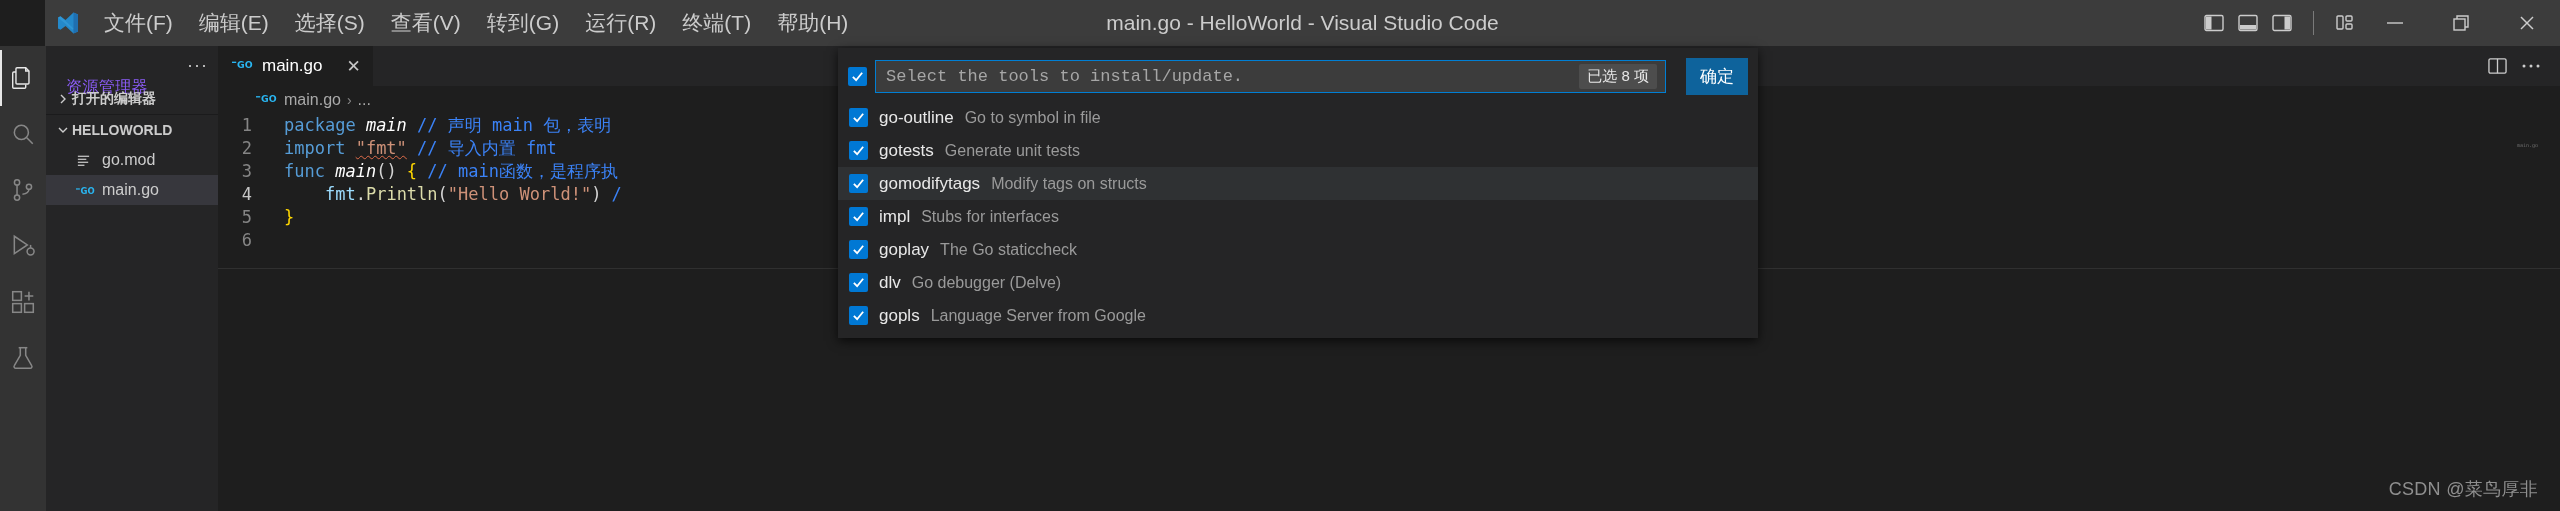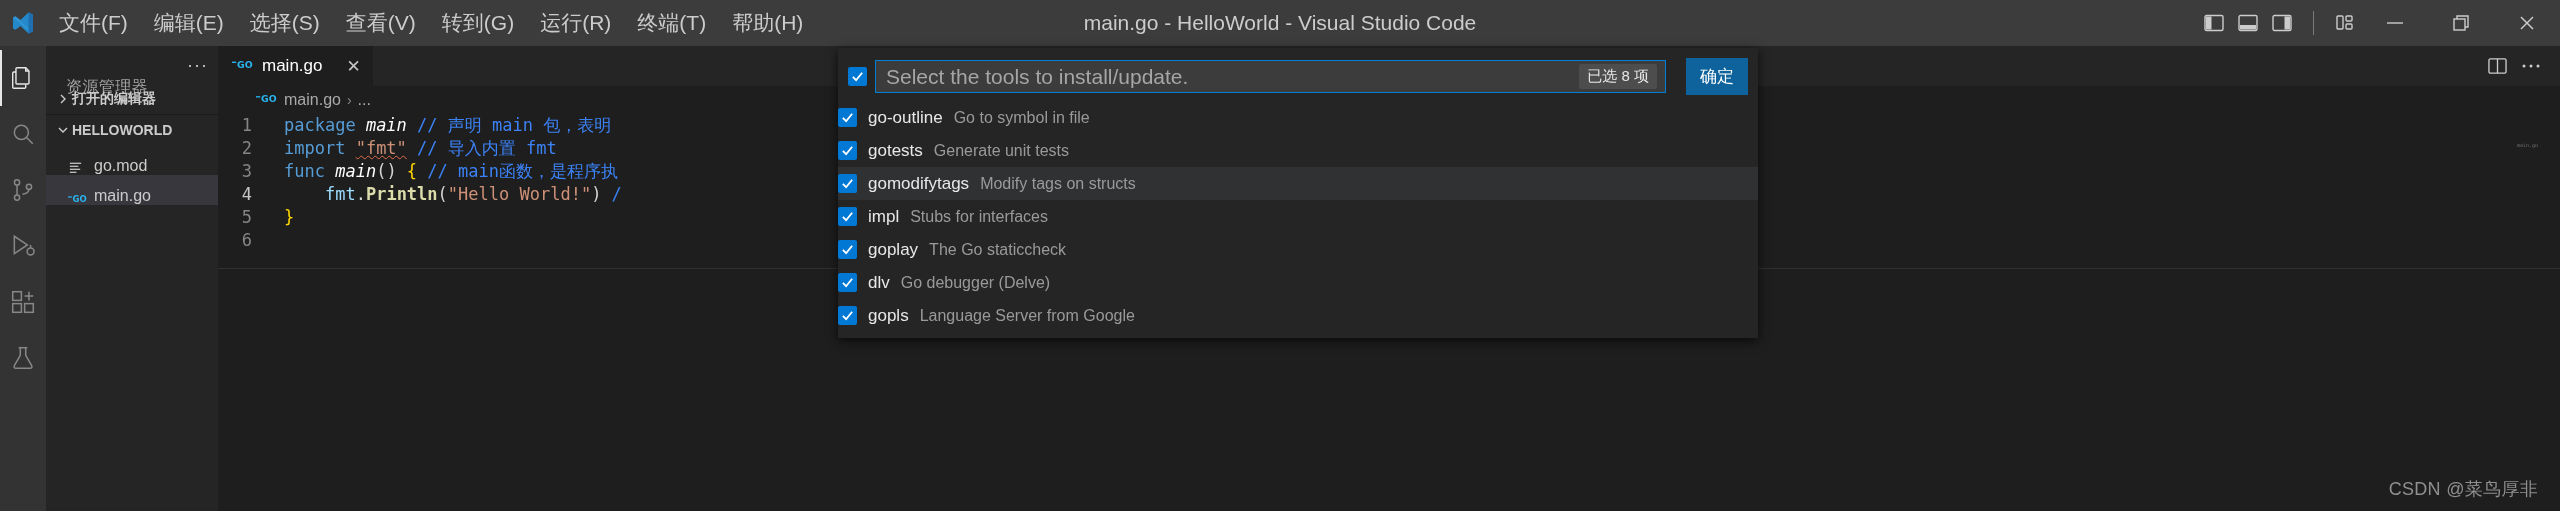--- a/index.html
+++ b/index.html
@@ -16,20 +16,21 @@
     display: flex; flex-direction: column;
   }
 
   
   .titlebar {
     height: 46px; flex: 0 0 46px;
     background: #3c3c3c;
     display: flex; 
     position: relative;
     user-select: none;
+    margin-left: 45px;
   }
   .vscode-logo {
     width: 46px; height: 46px;
     display: flex; align-items: center; justify-content: center;
     flex: 0 0 46px;
   }
   .menu {
     display: flex; align-items: center; height: 46px;
   }
   .menu-item {
@@ -86,32 +87,32 @@
   
   .sidebar {
     width: 172px; flex: 0 0 172px; background: #252526;
     display: flex; flex-direction: column;
   }
   .sb-header {
     height: 38px; display: flex; align-items: center;
     justify-content: space-between; padding: 0 6px 0 20px;
   }
   .sb-title {
-    font-size: 16px; color: #a3a3a3; letter-spacing: .4px; margin-top: 44px;
+    font-size: 16px; color: #8b5cf6; letter-spacing: .4px; margin-top: 44px;
   }
   .sb-dots { color: #cccccc; font-size: 18px; letter-spacing: 1px; padding: 0 4px; cursor: default;}
   .sb-section {
     height: 30px; display: flex; align-items: center;
     font-size: 14px; font-weight: bold; color: #cccccc;
     padding-left: 8px; cursor: default;
   }
   .chev { width: 18px; display: inline-flex; justify-content: center; color: #cccccc; }
   .tree-row {
-    height: 30px; display: flex; align-items: flex-end;
-    font-size: 16px; color: #cccccc; padding-left: 22px; cursor: default;
+    height: 30px; display: flex; align-items: center;
+    font-size: 16px; color: #cccccc; padding-left: 30px; cursor: default;
   }
   .tree-row.selected { background: #37373d; }
   .tree-row .ficon { width: 26px; display: inline-flex; align-items: center; }
   .sb-sep { height: 1px; background: #1b1b1c; }
 
   
   .editorgroup { flex: 1 1 auto; display: flex; flex-direction: column; min-width: 0; position: relative; background: #1e1e1e; }
   .tabsbar {
     height: 40px; flex: 0 0 40px; background: #252526;
     display: flex; align-items: stretch; position: relative;
@@ -144,21 +145,21 @@
     white-space: pre;
   }
   .codeline { display: flex; height: 23px; align-items: center; }
   .lineno {
     width: 60px; flex: 0 0 60px; text-align: right; padding-right: 26px;
     color: #858585; font-family: "DejaVu Sans Mono", monospace; font-size: 17px;
   }
   .lineno.cur { color: #c6c6c6; }
   .linetext { padding-left: 6px; }
   .kw  { color: #569cd6; }
-  .fn  { color: #dcdcaa; font-weight: bold; }
+  .fn  { color: #dcdcaa; }
   .id  { color: #9cdcfe; }
   .str { color: #ce9178; }
   .cmt { color: #3b82f6; }
   .plain { color: #d4d4d4; }
   .pkg { color: #ffffff; font-style: italic; }
   .sq  { color: #ffd700; }
   .underl { text-decoration: underline; text-decoration-color: #e06c4a; text-decoration-style: wavy; text-decoration-thickness: 1px; }
   .mini-txt { position: absolute; right: 22px; top: 28px; font-size: 5px; color: #6e6e6e; font-family:"DejaVu Sans Mono", monospace;}
   .scrollbar-v {
     position: absolute; right: 0; top: 0; width: 14px; height: 100%;
@@ -181,34 +182,34 @@
     background: #0078d4; border-radius: 2px;
     display: flex; align-items: center; justify-content: center;
   }
   .qp-check svg { display: block; }
   .qp-inputbox {
     flex: 1 1 auto; height: 33px; background: #3c3c3c;
     border: 1px solid #007fd4; display: flex; align-items: center;
     padding: 0 8px 0 10px; gap: 8px; min-width: 0;
   }
   .qp-input-text {
-    flex: 1 1 auto; font-size: 21px; color: #a6a6a6; white-space: nowrap; overflow: hidden;
+    flex: 1 1 auto; font-size: 17px; color: #a6a6a6; white-space: nowrap; overflow: hidden; font-family: Liberation Mono, monospace;
   }
   .qp-count {
     background: #4d4d4d; color: #e6e6e6; font-size: 15px;
     padding: 3px 8px; border-radius: 2px; white-space: nowrap;
   }
   .qp-ok {
     background: #0e639c; color: #ffffff; font-size: 17px;
     padding: 7px 14px; margin-left: 12px; white-space: nowrap; cursor: default;
   }
   .qp-list { padding-bottom: 6px; }
   .qp-row {
     height: 33px; display: flex; align-items: center; gap: 11px;
-    cursor: default;
+    padding-left: 11px; cursor: default;
   }
   .qp-row.focused { background: #2f3133; }
   .qp-label { font-size: 17px; color: #e8e8e8; white-space: nowrap; }
   .qp-desc { font-size: 16px; color: #9a9a9a; white-space: nowrap; }
 
   
   .watermark {
     position: absolute; right: 22px; bottom: 10px;
     font-size: 18px; color: #8f8f8f; letter-spacing: .3px;
     pointer-events: none;

